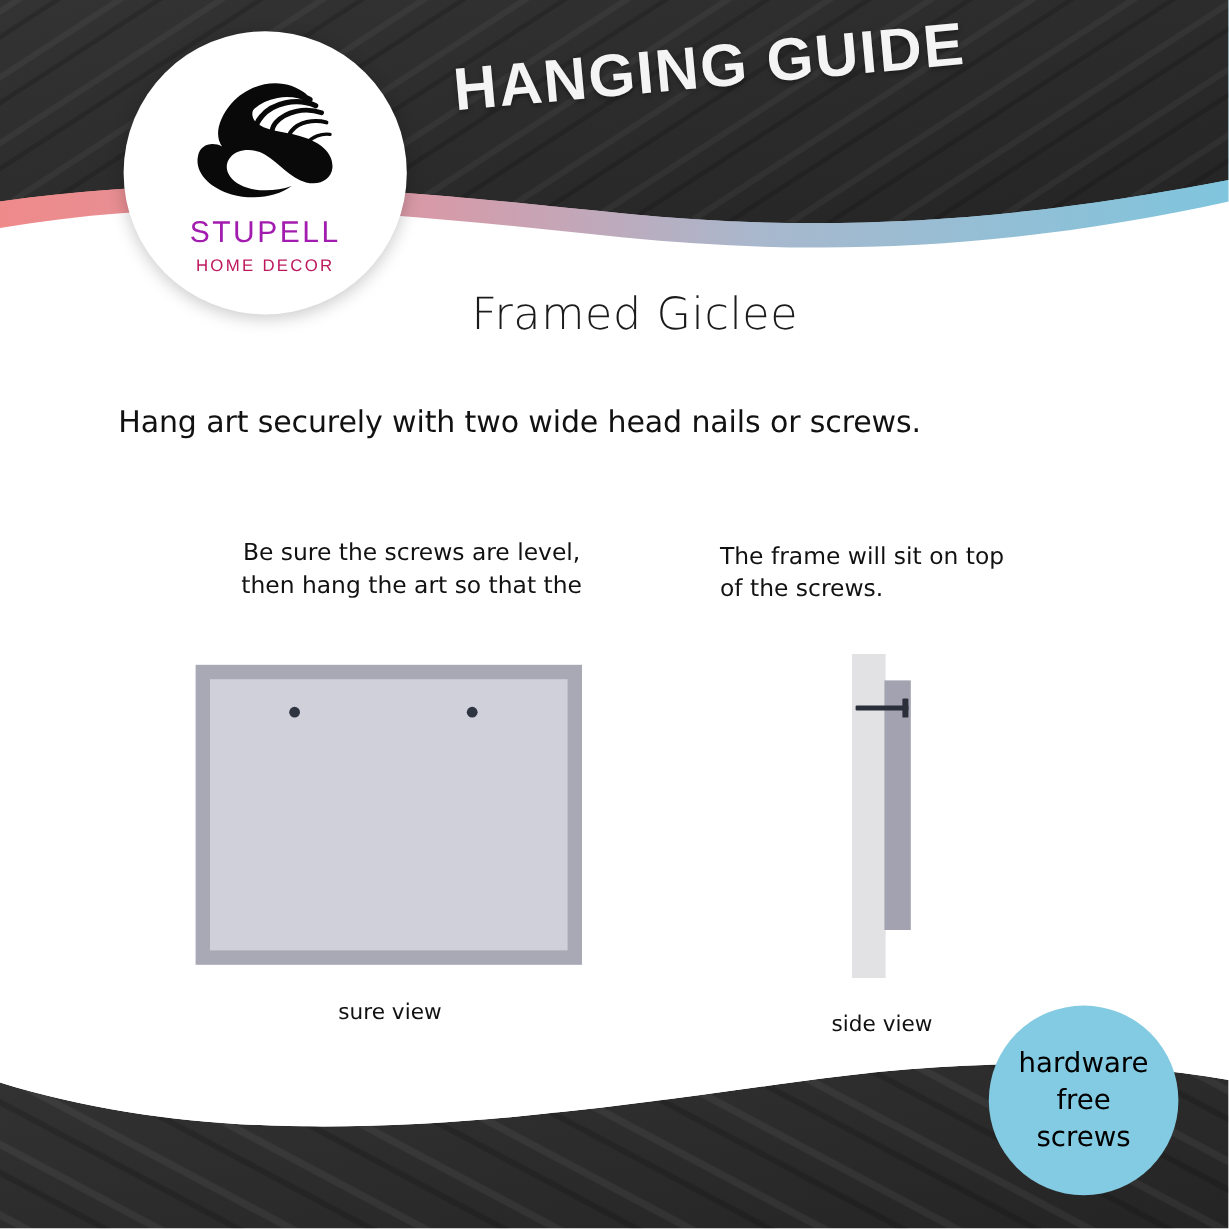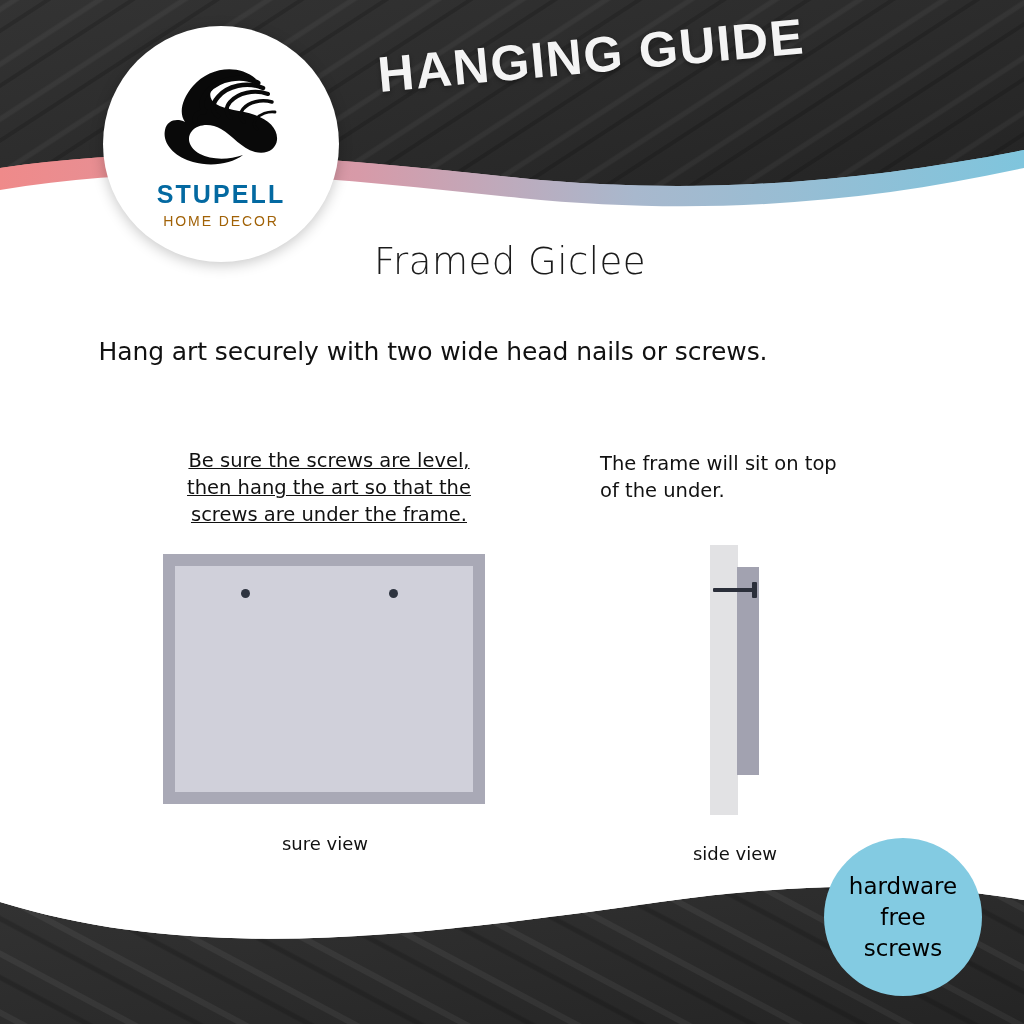--- a/index.html
+++ b/index.html
@@ -32,29 +32,29 @@
     flex-direction:column;
     align-items:center;
     justify-content:flex-start;
     padding-top:30px;
   }
   #logo-mark { width:124px; height:118px; display:block; }
   #logo-word {
     font-family:"Liberation Sans", sans-serif;
     font-size:25px;
     letter-spacing:2.1px;
-    color:#0369a1;
+    color:#a21caf;
     margin-top:6px;
-    font-weight:700;
+    font-weight:400;
   }
   #logo-sub {
     font-family:"Liberation Sans", sans-serif;
     font-size:14px;
     letter-spacing:1.9px;
-    color:#a16207;
+    color:#be185d;
     margin-top:4px;
     font-weight:400;
   }
 
   
   #header-title {
     position:absolute;
     left:378px; top:46px;
     z-index:25;
     font-family:"Liberation Sans", sans-serif;
@@ -64,21 +64,21 @@
     color:#f4f4f4;
     transform:rotate(-5.2deg);
     transform-origin:left center;
     text-shadow:0 2px 4px rgba(0,0,0,0.35);
     white-space:nowrap;
   }
 
   
   #product-name {
     position:absolute;
-    left:374px; top:240px;
+    left:393px; top:240px;
     z-index:20;
     font-family:"DejaVu Sans", sans-serif;
     font-size:37px;
     font-weight:300;
     color:#1b1b1b;
     letter-spacing:0.5px;
     white-space:nowrap;
   }
 
   
@@ -97,21 +97,21 @@
 
   
   .caption {
     position:absolute;
     font-family:"DejaVu Sans", sans-serif;
     font-size:19.5px;
     line-height:27px;
     color:#111111;
     z-index:20;
   }
-  #caption-front { left:174px; top:447px; width:310px; text-align:center;text-decoration:underline; }
+  #caption-front { left:188px; top:447px; width:310px; text-align:center; }
   #caption-side  { left:600px; top:450px; width:300px; }
 
   .view-label {
     position:absolute;
     font-family:"DejaVu Sans", sans-serif;
     font-size:18px;
     color:#111111;
     z-index:20;
     text-align:center;
   }
@@ -269,35 +269,34 @@
 
   <div id="header-title">HANGING GUIDE</div>
 
   <div id="product-name">Framed Giclee</div>
 
   <div id="main-instruction">Hang art securely with two wide head nails or screws.</div>
 
   <div id="caption-front" class="caption">
     <div>Be sure the screws are level,</div>
     <div>then hang the art so that the</div>
-    <div>screws are under the frame.</div>
   </div>
 
   <div id="front-view">
     <div id="front-view-mat">
       <div id="screw-dot-left" class="screw-dot"></div>
       <div id="screw-dot-right" class="screw-dot"></div>
     </div>
   </div>
 
   <div id="label-front" class="view-label">sure view</div>
 
   <div id="caption-side" class="caption">
     <div>The frame will sit on top</div>
-    <div>of the under.</div>
+    <div>of the screws.</div>
   </div>
 
   <div id="side-view">
     <div id="side-wall"></div>
     <div id="side-frame"></div>
     <div id="side-nail-shaft"></div>
     <div id="side-nail-head"></div>
   </div>
 
   <div id="label-side" class="view-label">side view</div>

